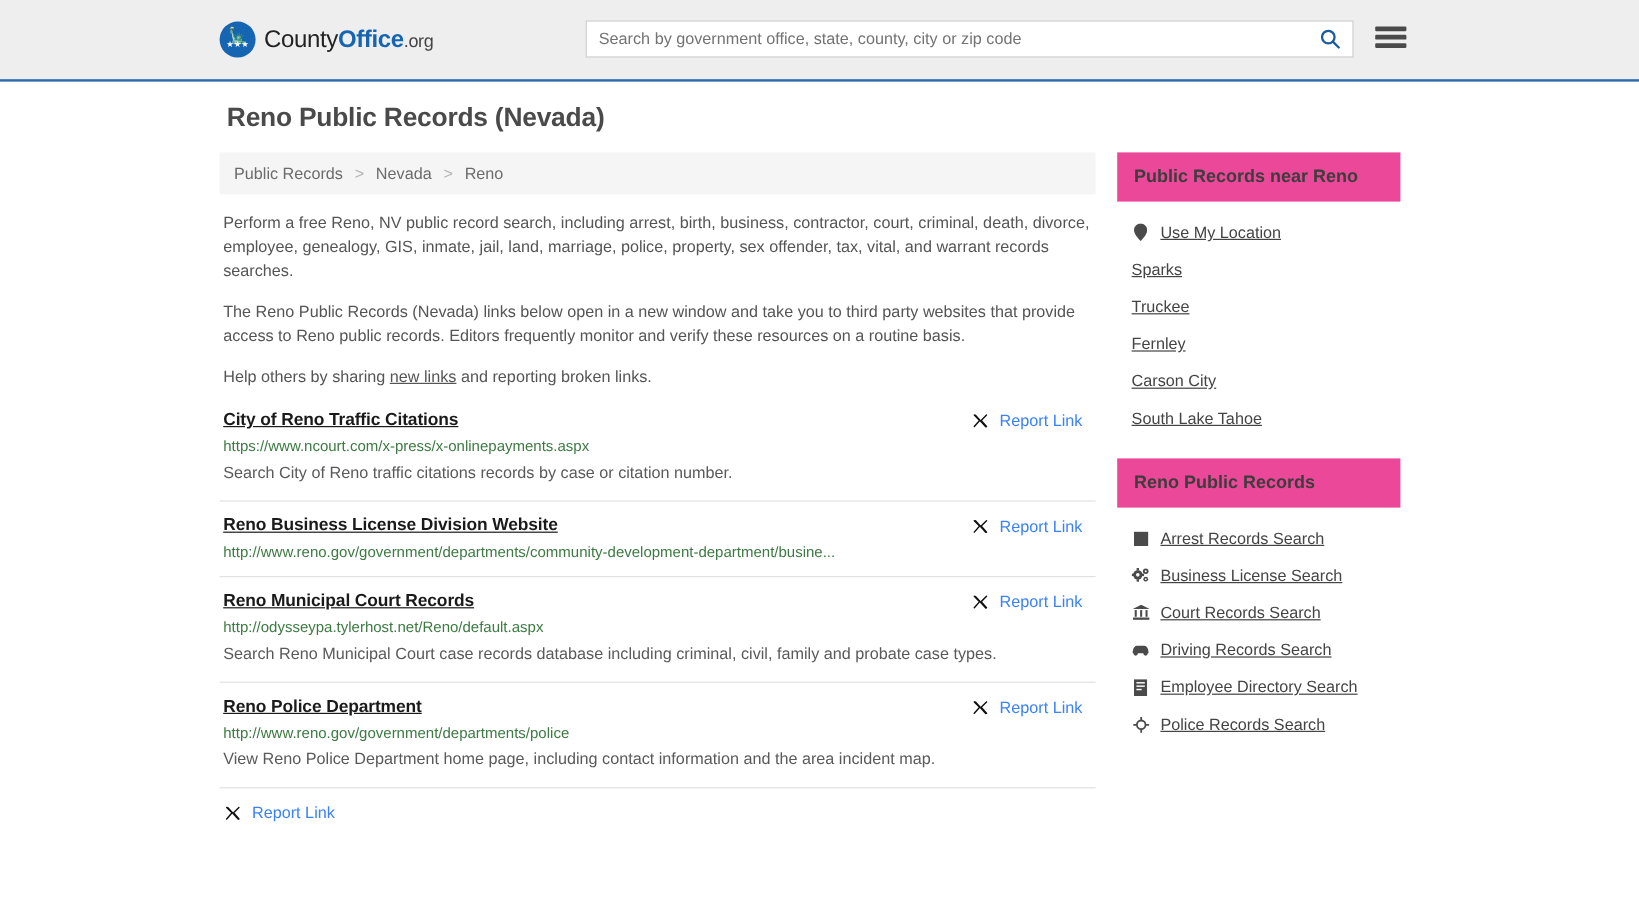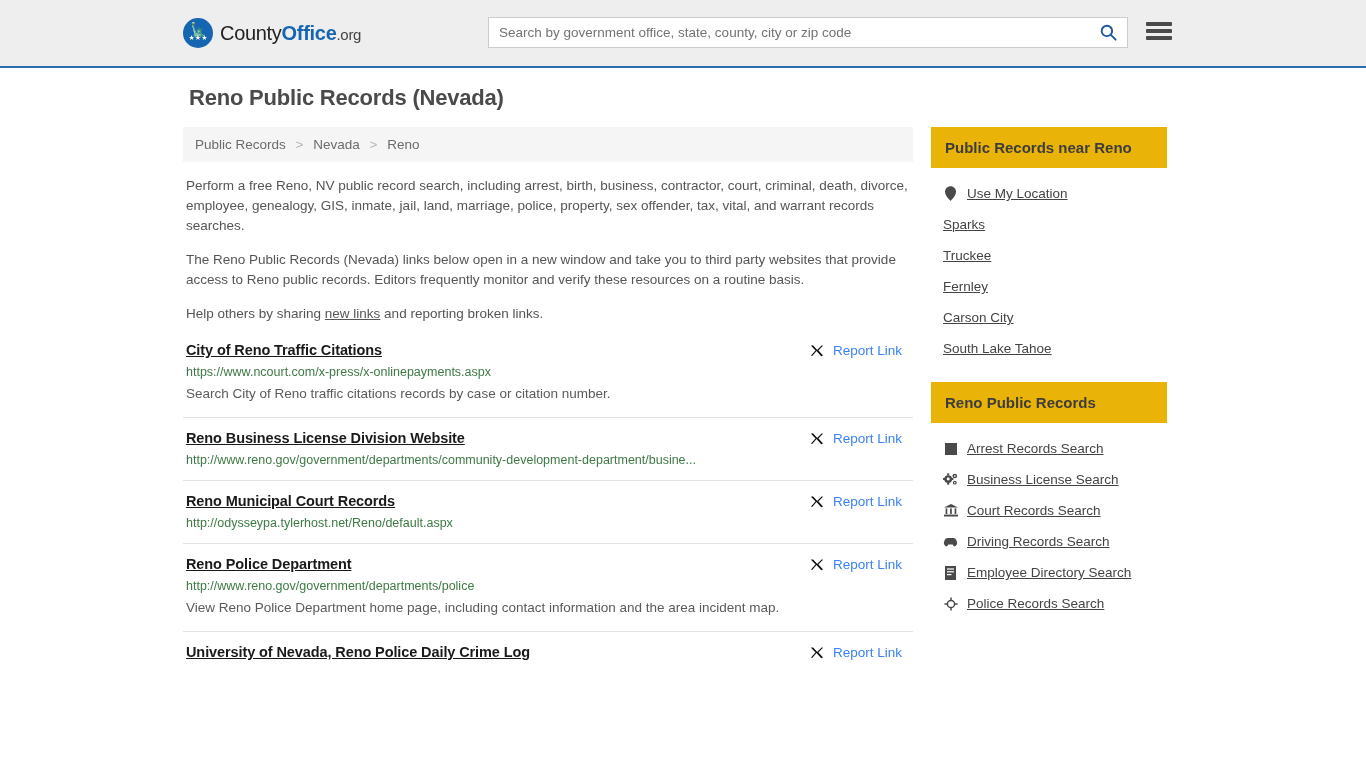--- a/index.html
+++ b/index.html
@@ -200,21 +200,21 @@
     font-size: 13.5px;
     color: #5a5a5a;
     line-height: 22px;
     margin-top: 3px;
     max-width: 715px;
   }
 
   
   .side-box { margin-bottom: 14px; }
   .side-box-head {
-    background: #eab308;
+    background: #ec4899;
     padding: 12px 14px;
     font-size: 15px;
     font-weight: bold;
     color: #3d3d3d;
   }
   .side-list { padding: 10px 0 4px 0; }
   .side-item {
     display: flex;
     align-items: center;
     gap: 9px;
@@ -339,20 +339,21 @@
                 <svg width="16" height="14" viewBox="0 0 24 22" fill="none" stroke="#111" stroke-width="1.9" stroke-linecap="round">
                   <path d="M4 3 L11 10 L4 18"></path>
                   <path d="M20 3 L13 10 L20 18"></path>
                   <path d="M5.5 3.2 L19 18.2"></path>
                 </svg>
               </span>
               <span>Report Link</span>
             </span>
           </div>
           <div class="result-url">http://odysseypa.tylerhost.net/Reno/default.aspx</div>
+          <div class="result-desc">Search Reno Municipal Court case records database including criminal, civil, family and probate case types.</div>
         </div>
 
         <div class="result">
           <div class="result-head">
             <a class="result-title" href="#">Reno Police Department</a>
             <span class="report-link">
               <span class="unlink-icon">
                 <svg width="16" height="14" viewBox="0 0 24 22" fill="none" stroke="#111" stroke-width="1.9" stroke-linecap="round">
                   <path d="M4 3 L11 10 L4 18"></path>
                   <path d="M20 3 L13 10 L20 18"></path>
@@ -361,21 +362,20 @@
               </span>
               <span>Report Link</span>
             </span>
           </div>
           <div class="result-url">http://www.reno.gov/government/departments/police</div>
           <div class="result-desc">View Reno Police Department home page, including contact information and the area incident map.</div>
         </div>
 
         <div class="result">
           <div class="result-head">
-            <a class="result-title" href="#">University of Nevada, Reno Police Daily Crime Log</a>
             <span class="report-link">
               <span class="unlink-icon">
                 <svg width="16" height="14" viewBox="0 0 24 22" fill="none" stroke="#111" stroke-width="1.9" stroke-linecap="round">
                   <path d="M4 3 L11 10 L4 18"></path>
                   <path d="M20 3 L13 10 L20 18"></path>
                   <path d="M5.5 3.2 L19 18.2"></path>
                 </svg>
               </span>
               <span>Report Link</span>
             </span>

